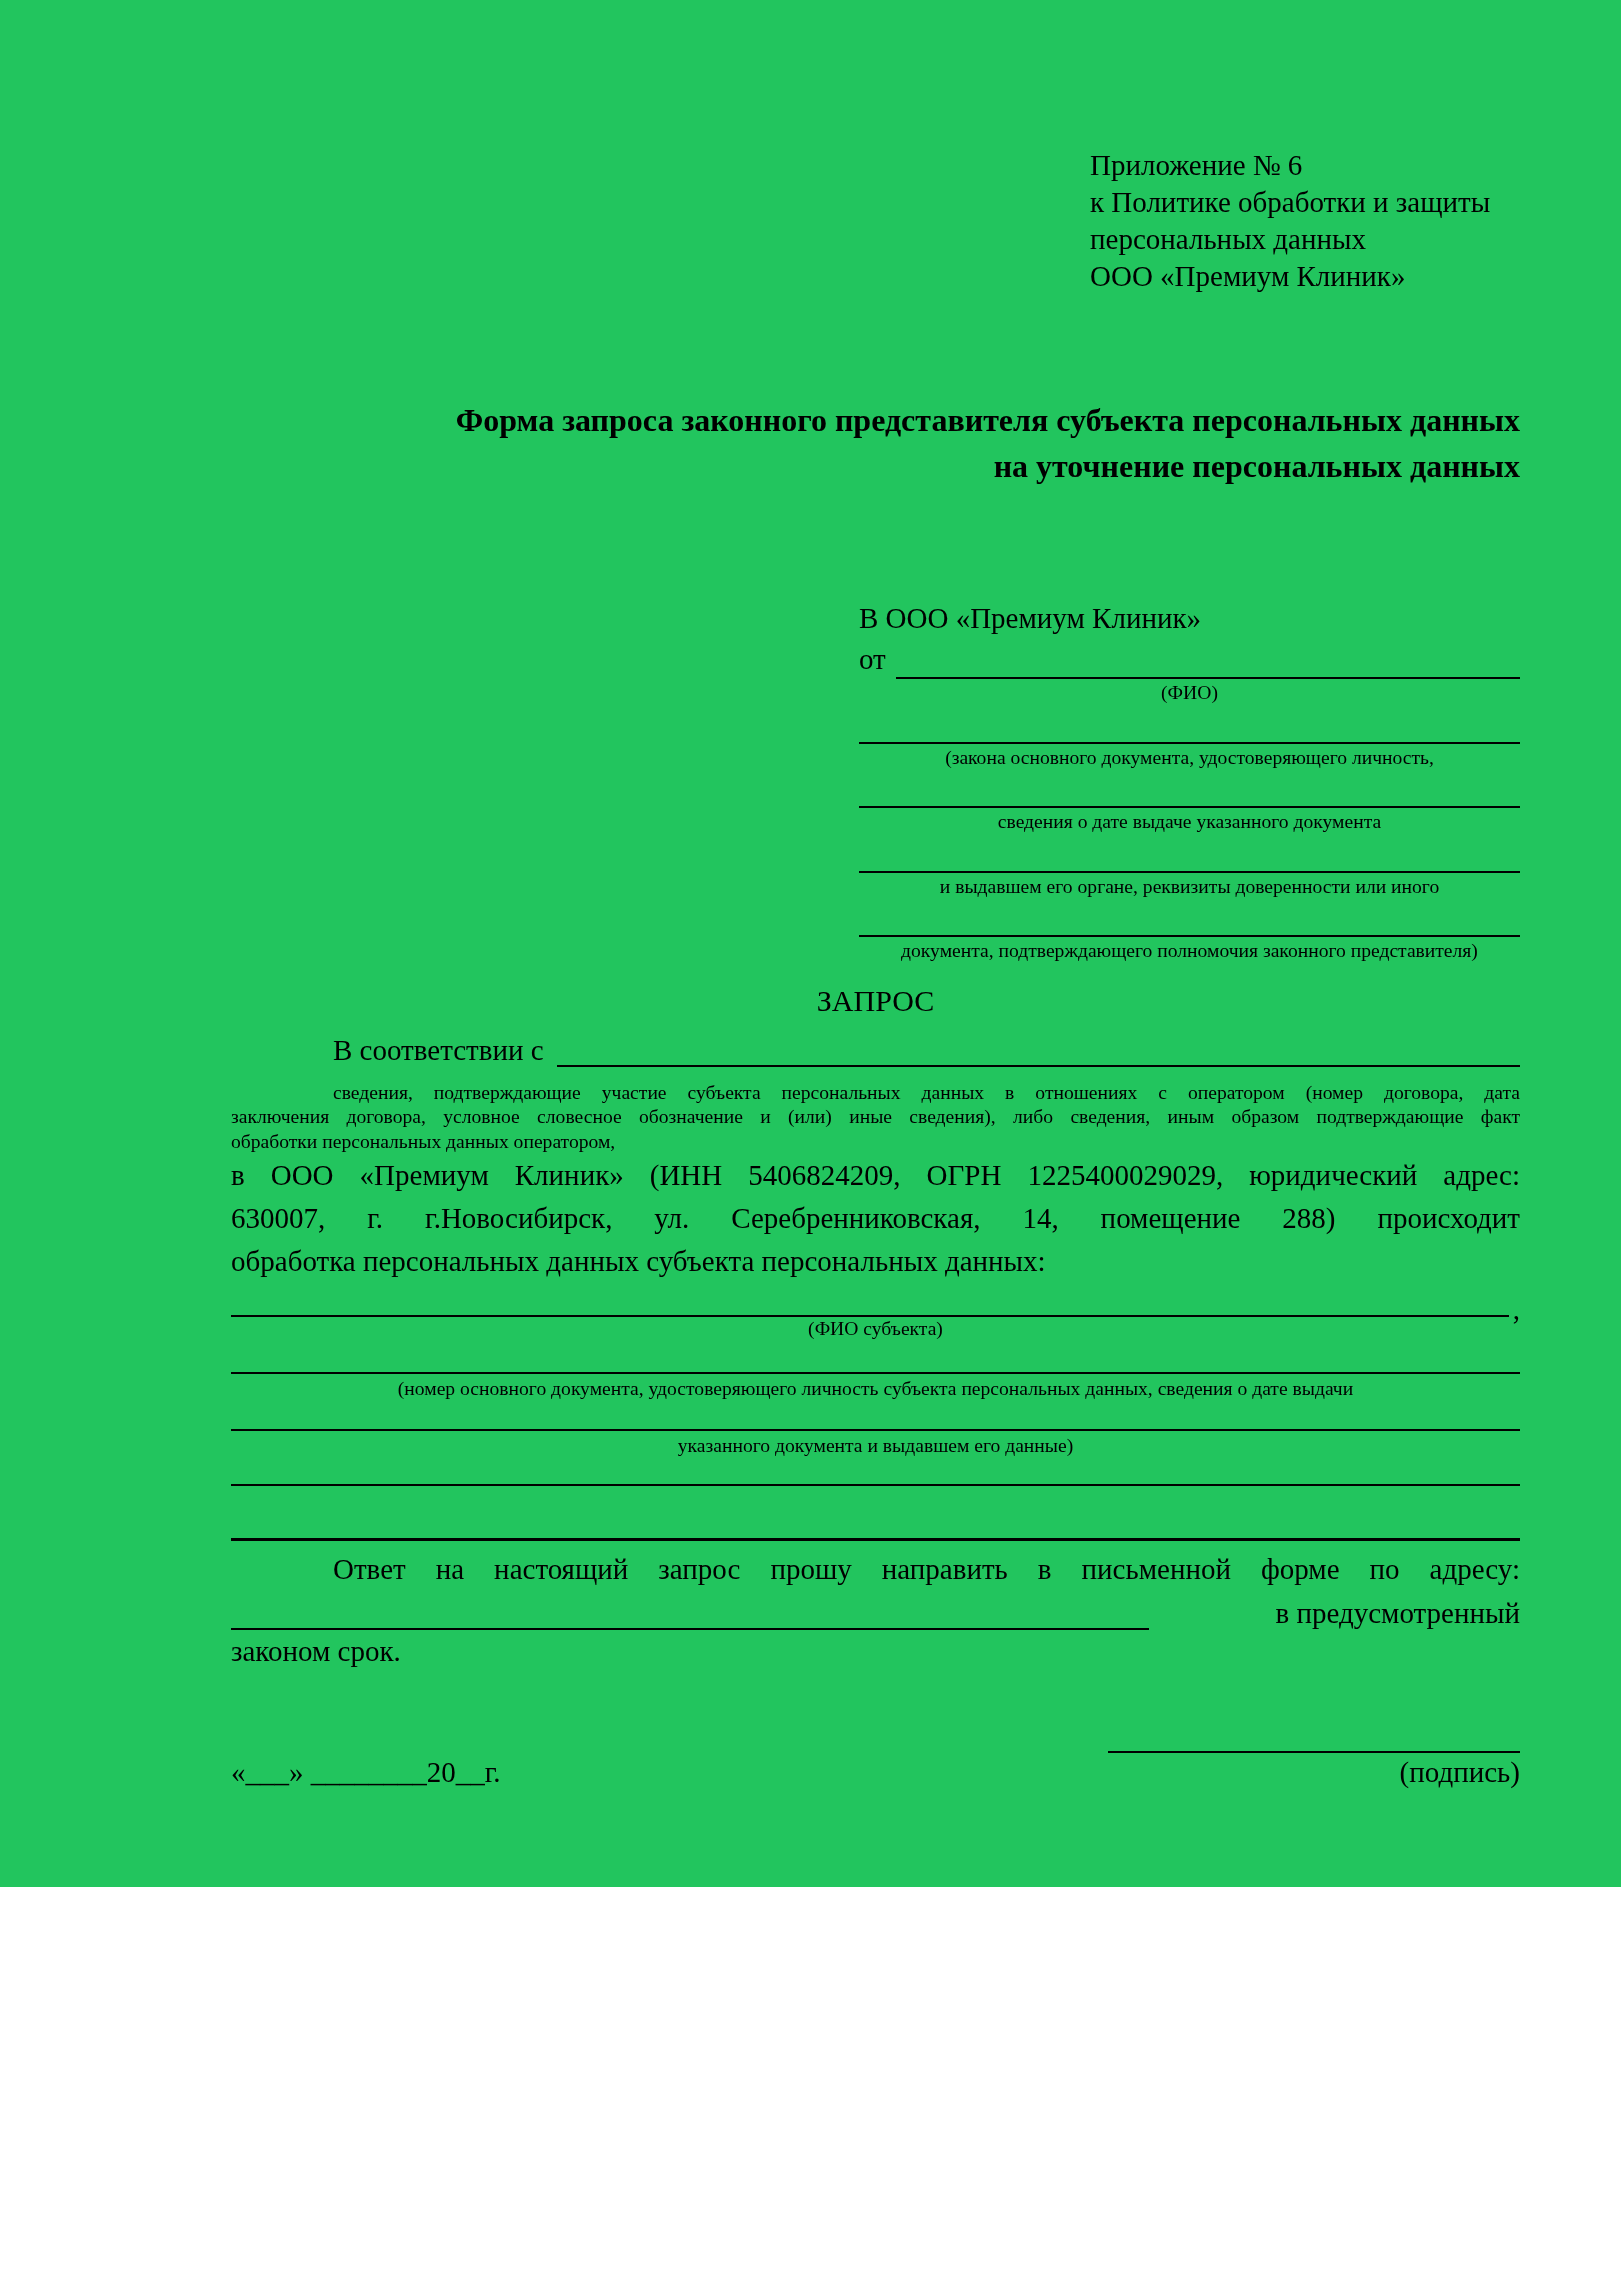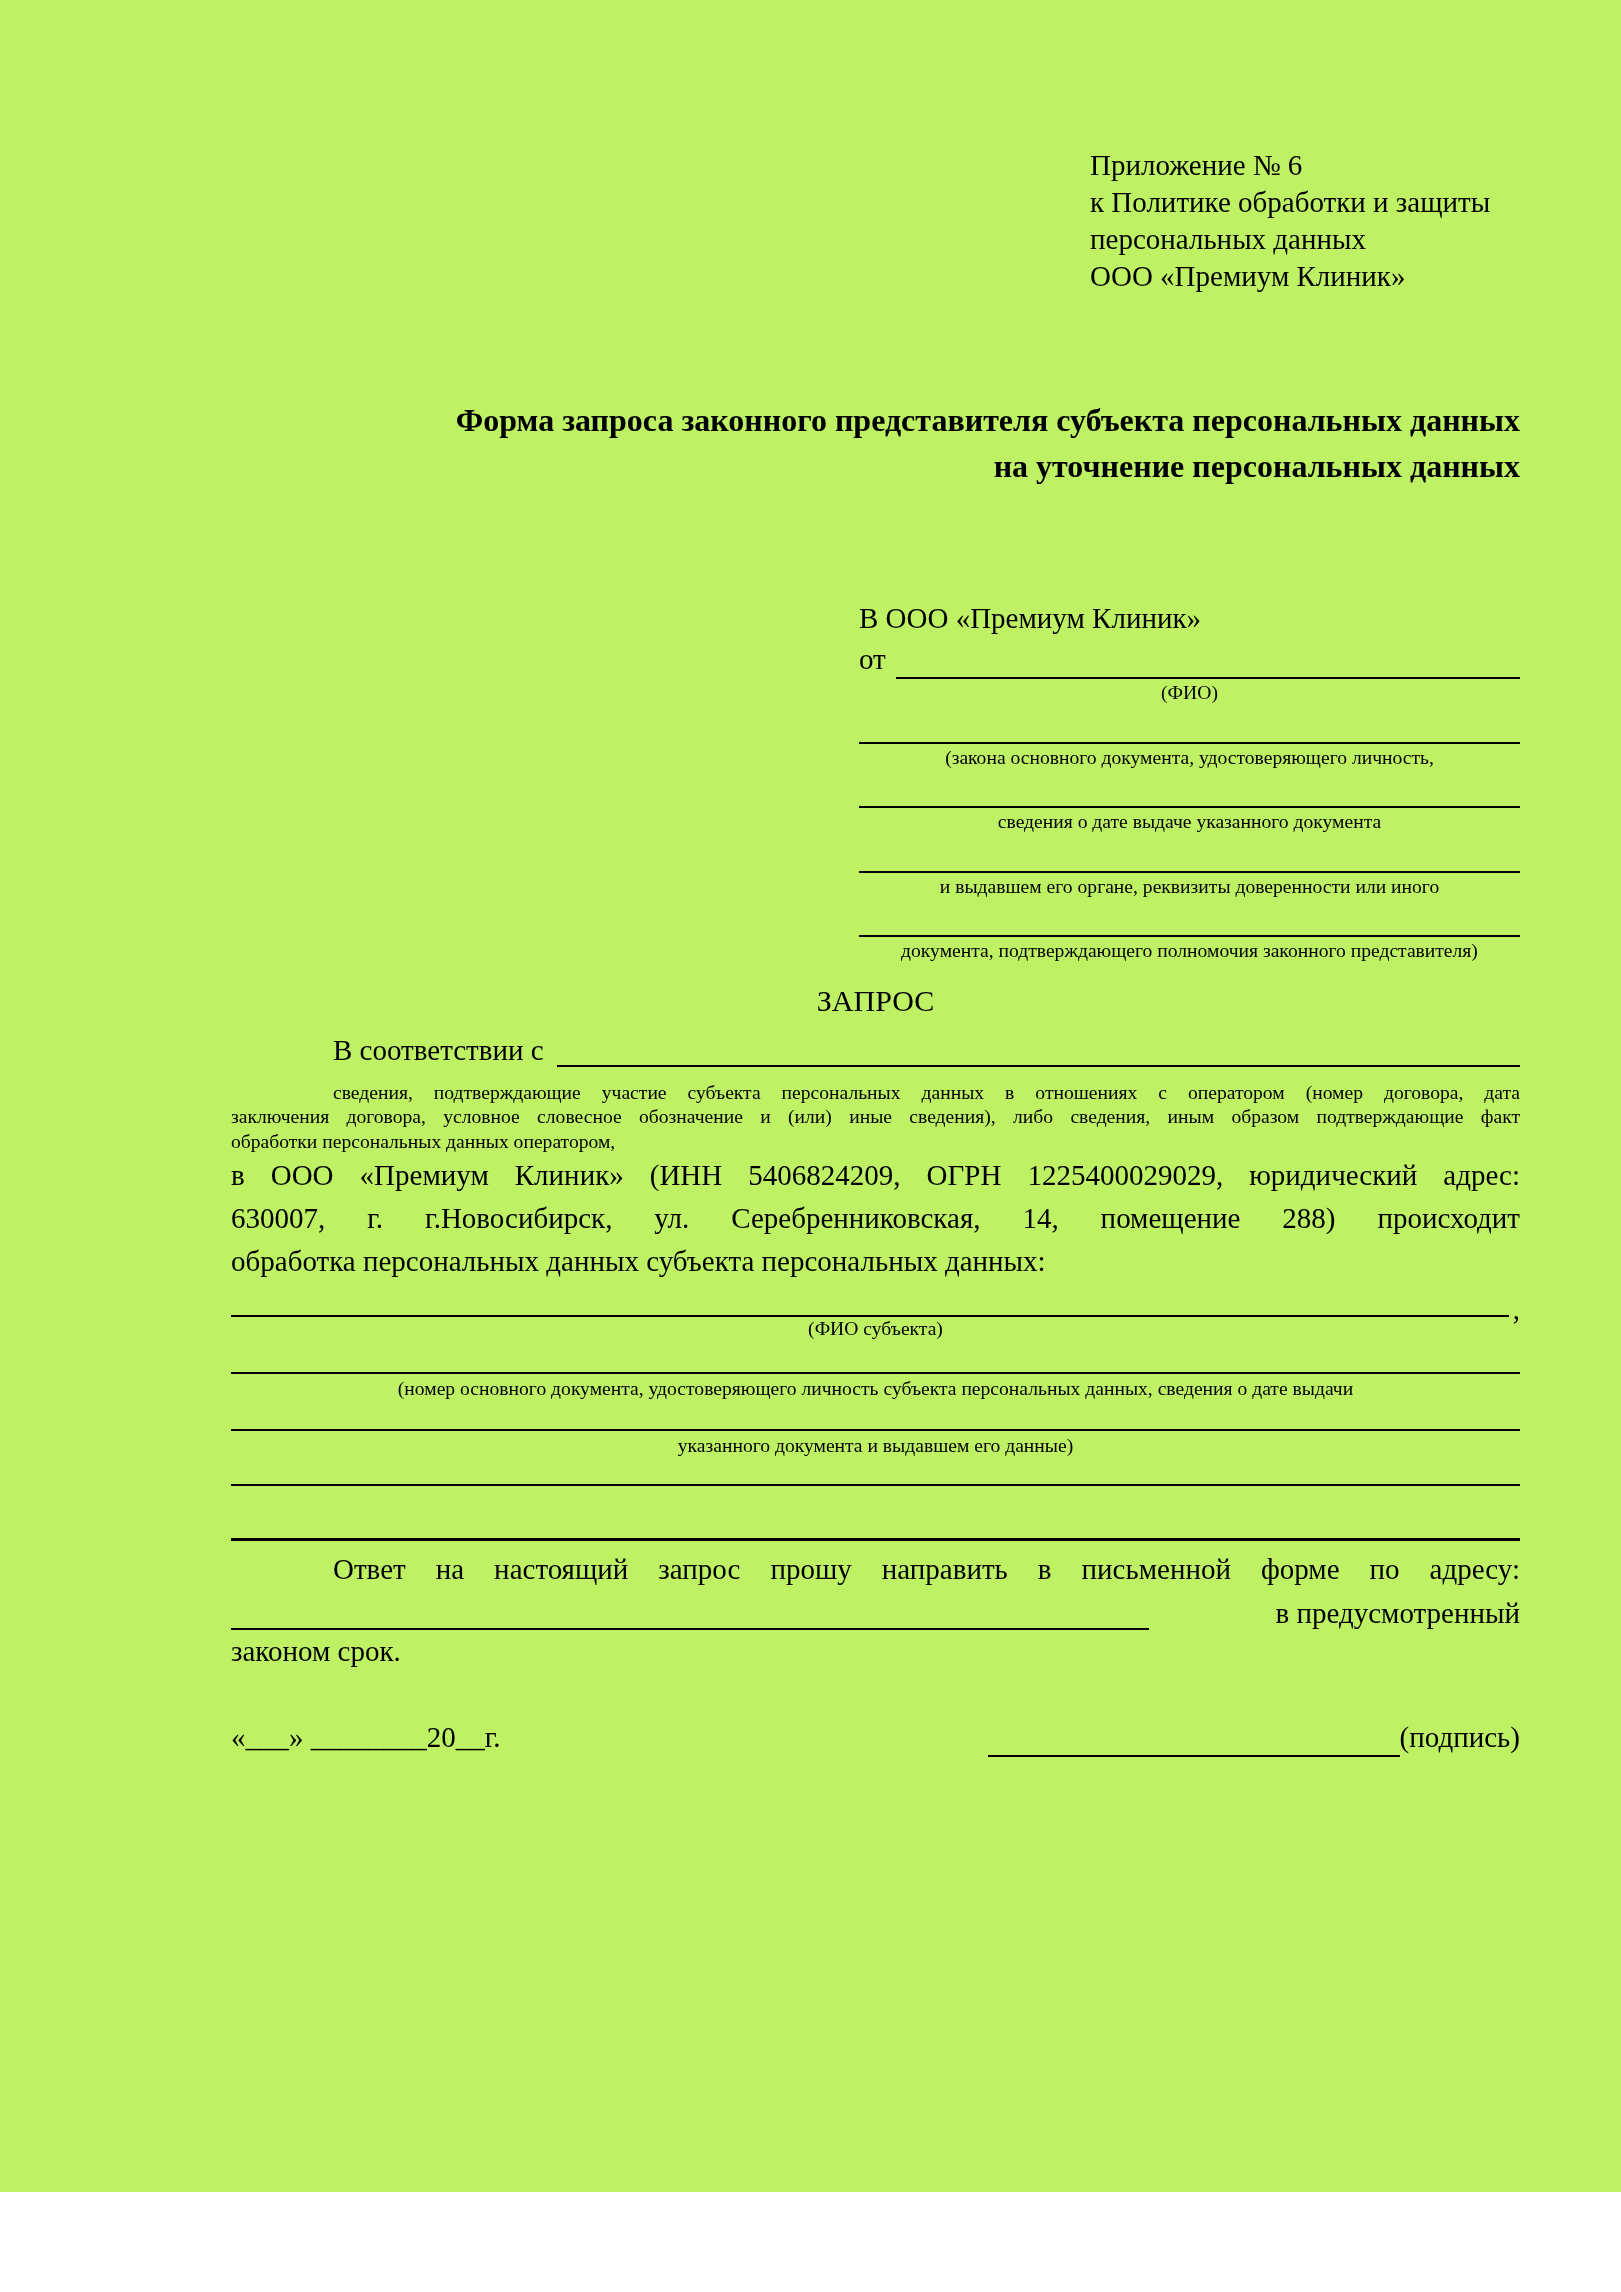--- a/index.html
+++ b/index.html
@@ -1,21 +1,21 @@
 <!DOCTYPE html>
 <html lang="ru"><head>
 <meta charset="utf-8">
 <style>
   html, body { margin: 0; padding: 0; background: #ffffff; }
   .page {
     position: relative;
     width: 1621px;
-    height: 2192px;
+    height: 1887px;
     margin: 0;
-    background: #bef264;
+    background: #22c55e;
     color: #000000;
     font-family: "Liberation Serif", "DejaVu Serif", serif;
     box-sizing: border-box;
     padding: 147px 101px 0 231px;
     overflow: hidden;
   }
   
   .hdr { margin-left: 859px; font-size: 29px; line-height: 37px; }
   
   .title { margin-top: 102px; text-align: right; font-weight: 700; font-size: 32px; line-height: 46px; }
@@ -48,21 +48,21 @@
   
   .fullline { border-bottom: 2.9px solid #000; height: 0; }
   .la { margin-top: 25.5px; }
   .lb { margin-top: 52px; border-bottom-width: 3.9px; }
   .ans1 { margin-top: 7px; }
   
   .answer2 { display: flex; align-items: flex-end; justify-content: space-between; height: 39px; font-size: 29px; }
   .answer2 .blank2 { width: 918px; border-bottom: 2.9px solid #000; height: 29px; }
   
   .footer { margin-top: 45px; display: flex; justify-content: space-between; align-items: flex-end; font-size: 29px; line-height: 39px; }
-  .sig { display: flex; align-items: flex-end; }
+  .sig { display: flex; align-items: flex-end; flex-direction: column; }
   .sigline { width: 412px; border-bottom: 2.9px solid #000; height: 33px; }
 </style>
 </head>
 <body>
 
 <div class="page">
 
   <div class="hdr">
     <div>Приложение № 6</div>
     <div>к Политике обработки и защиты</div>

